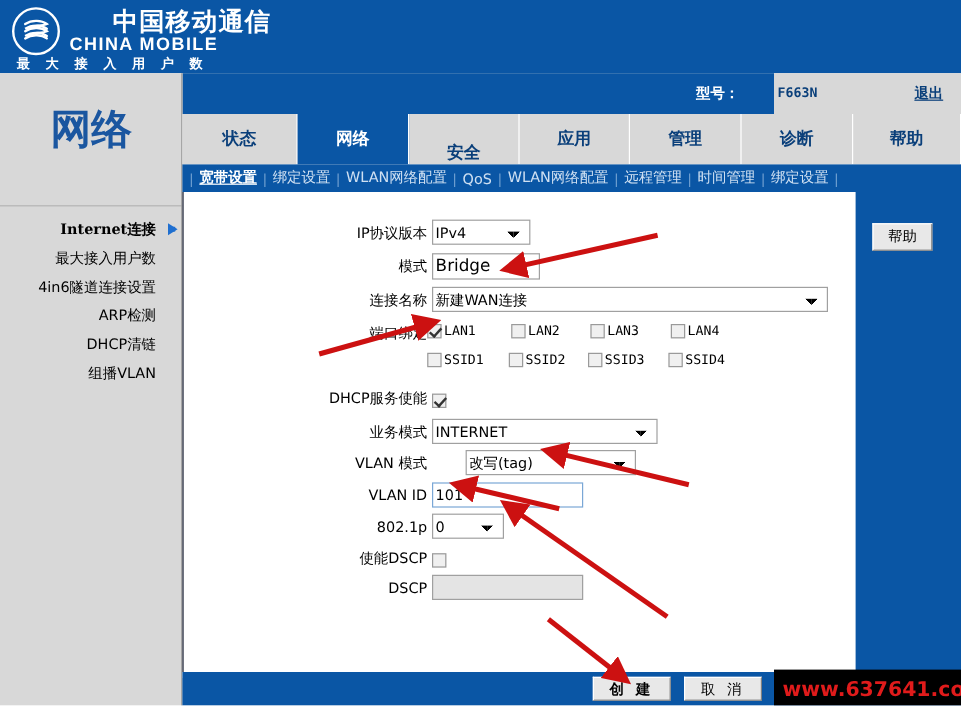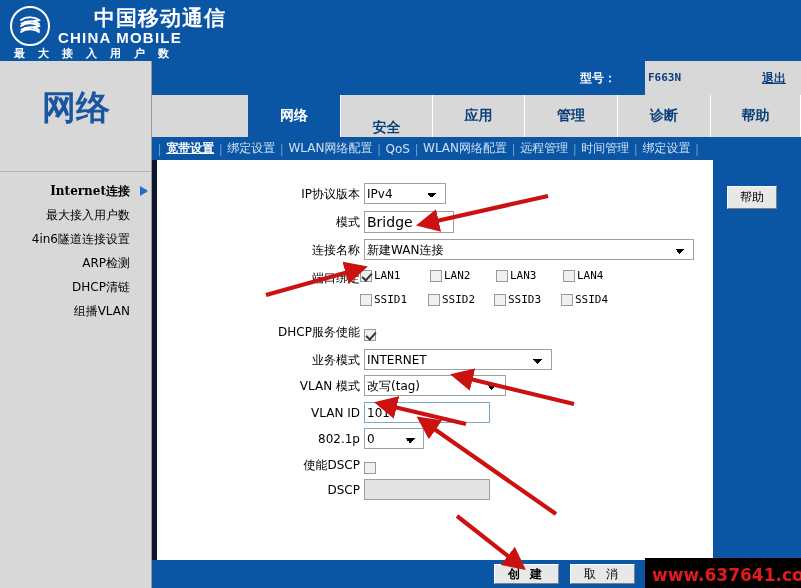--- a/index.html
+++ b/index.html
@@ -141,21 +141,21 @@
     font-family:"DejaVu Sans","Liberation Sans",sans-serif;
     cursor:pointer; padding:0 2px;
   }
   .subnav-item.active { color:#ffffff; text-decoration:underline; font-weight:bold; }
   .subnav-sep { color:#6f9fd0; font-size:12px; padding:0 3px; }
 
   
   #content {
     position:absolute; left:152px; top:160px; width:649px; height:400px;
     background:#ffffff;
-    border-left:5px solid #0f172a;
+    border-left:1px solid #0f172a;
   }
 
   
   #help-panel {
     position:absolute; left:713px; top:160px; width:88px; height:400px;
     background:#0a56a5;
   }
   #help-button {
     position:absolute; left:14px; top:26px;
     width:50px; height:23px;
@@ -300,20 +300,23 @@
       <div class="side-item"><span>最大接入用户数</span></div>
       <div class="side-item"><span>4in6隧道连接设置</span></div>
       <div class="side-item"><span>ARP检测</span></div>
       <div class="side-item"><span>DHCP清链</span></div>
       <div class="side-item"><span>组播VLAN</span></div>
     </div>
 </div>
 <div id="left-border"></div>
 
 <div id="tabbar">
+    <div class="tab" style="left: 0px; width: 96px;">
+      <span>状态</span>
+    </div>
     <div class="tab active" style="left: 96px; width: 93px;">
       <span>网络</span>
     </div>
     <div class="tab" style="left: 189px; width: 92px; align-items: flex-end;">
       <span>安全</span>
     </div>
     <div class="tab" style="left: 281px; width: 92px;">
       <span>应用</span>
     </div>
     <div class="tab" style="left: 373px; width: 93px;">
@@ -399,21 +402,21 @@
     <div class="row" style="top:188px;">
       <div class="lbl">业务模式</div>
       <div class="ctl">
         <select class="sel" id="sel-service" style="width:188px;"><option value="INTERNET">INTERNET</option><option value="TR069">TR069</option><option value="OTHER">OTHER</option><option value="VOIP">VOIP</option></select>
       </div>
     </div>
 
     <div class="row" style="top:214px;">
       <div class="lbl">VLAN 模式</div>
       <div class="ctl">
-        <select class="sel" id="sel-vlanmode" style="width:142px;"><option value="改写(tag)">改写(tag)</option><option value="透传">透传</option><option value="Tag">Tag</option><option value="Untag">Untag</option></select>
+        <select class="sel" id="sel-vlanmode" style="width:142px;margin-left:28px;"><option value="改写(tag)">改写(tag)</option><option value="透传">透传</option><option value="Tag">Tag</option><option value="Untag">Untag</option></select>
       </div>
     </div>
 
     <div class="row" style="top:241px;">
       <div class="lbl">VLAN ID</div>
       <div class="ctl">
         <input class="txt focused" type="text" style="width: 126px;" value="101">
       </div>
     </div>
 

